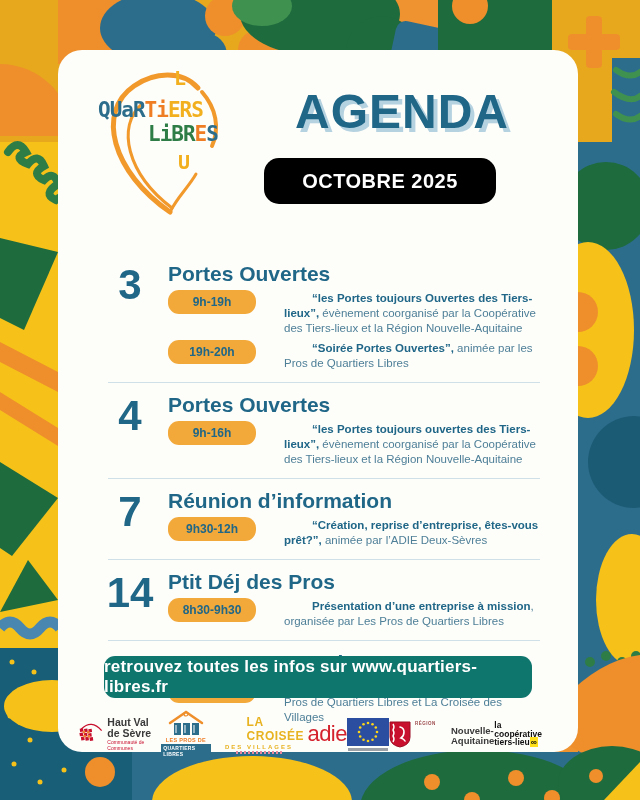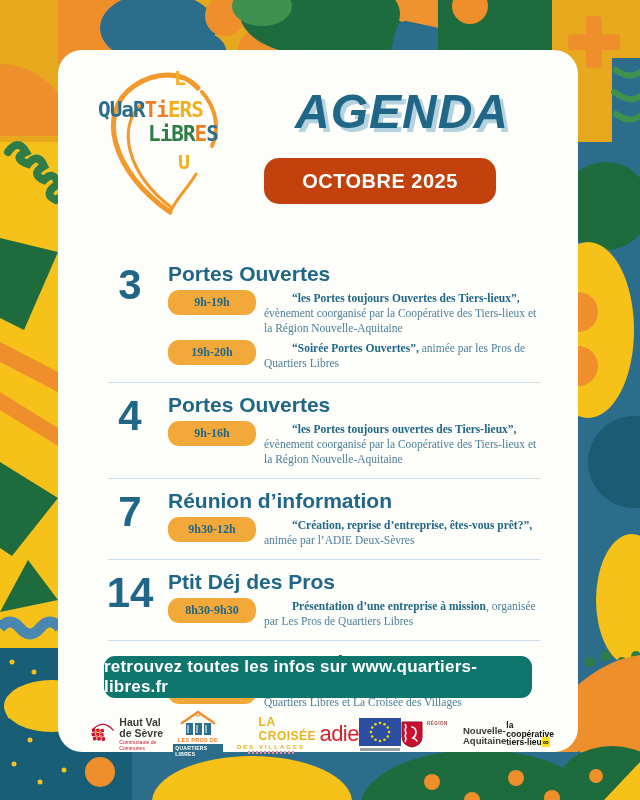--- a/index.html
+++ b/index.html
@@ -19,48 +19,47 @@
   .logo-txt{position:absolute;font-family:"DejaVu Sans Mono", monospace;font-weight:bold;letter-spacing:-1px;white-space:nowrap;}
   .lg-row1{left:16px;top:34px;font-size:21px;}
   .lg-row2{left:30px;top:58px;font-size:21px;padding-left:36px;}
   .lg-vert-l{left:92px;top:2px;font-size:20px;color:#f2b01f;}
   .lg-vert-u{left:96px;top:86px;font-size:20px;color:#f2b01f;}
   .c-teal{color:#2d6d8c}.c-orange{color:#ee7d24}.c-gold{color:#f2b01f}.c-green{color:#2f7d46}
   .agenda-title{
     position:absolute;left:186px;top:34px;width:316px;text-align:center;
     font-size:48px;font-weight:900;color:#1f6687;letter-spacing:1px;
     text-shadow:4px 4px 0 #b5d2e0;
-    font-style:italic;
   }
   .month-pill{
     position:absolute;left:206px;top:108px;width:232px;height:46px;
-    background:#c2410c;border-radius:15px;display:flex;align-items:center;justify-content:center;
+    background:#000000;border-radius:15px;display:flex;align-items:center;justify-content:center;
     color:#ffffff;font-size:20px;font-weight:800;letter-spacing:.5px;
   }
   
   .events{position:absolute;left:34px;top:204px;width:452px;}
   .event{display:grid;grid-template-columns:76px 1fr;padding:8px 0 9px 0;}
   .day{font-size:42px;font-weight:900;color:#1f6687;line-height:1;text-align:center;padding-top:2px;}
   .etitle{font-size:21px;font-weight:800;color:#1f6687;line-height:1.1;margin-bottom:5px;}
-  .slot{display:grid;grid-template-columns:88px 1fr;gap:8px;margin-top:4px;align-items:start;font-family:Liberation Serif, serif;}
+  .slot{display:grid;grid-template-columns:88px 1fr;gap:28px;margin-top:4px;align-items:start;}
   .pill{
     background:#f2a93a;border-radius:11px;padding:5px 4px;text-align:center;
     font-size:12px;font-weight:800;color:#1f6687;white-space:nowrap;
   }
   .desc{margin:1px 0 0 0;font-size:11.5px;line-height:1.3;color:#4d7f97;}
   .desc strong{color:#1f6687;font-weight:800;margin-left:28px;}
   .divider{border-top:1px solid #cfe0e9;margin:2px 4px 2px 16px;}
   
   .banner{
     position:absolute;left:46px;top:606px;width:428px;height:42px;
     background:#0f766e;border-radius:11px;display:flex;align-items:center;justify-content:center;
     color:#fff;font-size:17px;font-weight:600;letter-spacing:.2px;cursor:pointer;
   }
   .partners{
-    position:absolute;left:32px;top:658px;width:464px;height:52px;
+    position:absolute;left:20px;top:658px;width:464px;height:52px;
     display:flex;align-items:center;justify-content:space-between;
   }
   .pt{display:flex;align-items:center;gap:4px;}
   .pt .stack{display:flex;flex-direction:column;line-height:1.05;}
   .hvs-name{font-size:10.5px;font-weight:800;color:#3a3a3a;}
   .hvs-cap{font-size:5px;color:#c8102e;margin-top:1px;}
   .pros{flex-direction:column;gap:1px;align-items:center;}
   .pros-l1{font-size:5.5px;font-weight:800;color:#ee7d24;letter-spacing:.3px;}
   .pros-l2{font-size:5px;font-weight:800;color:#ffffff;background:#2d6d8c;padding:1px 2px;letter-spacing:.3px;}
   .croisee{flex-direction:column;gap:1px;align-items:center;}

